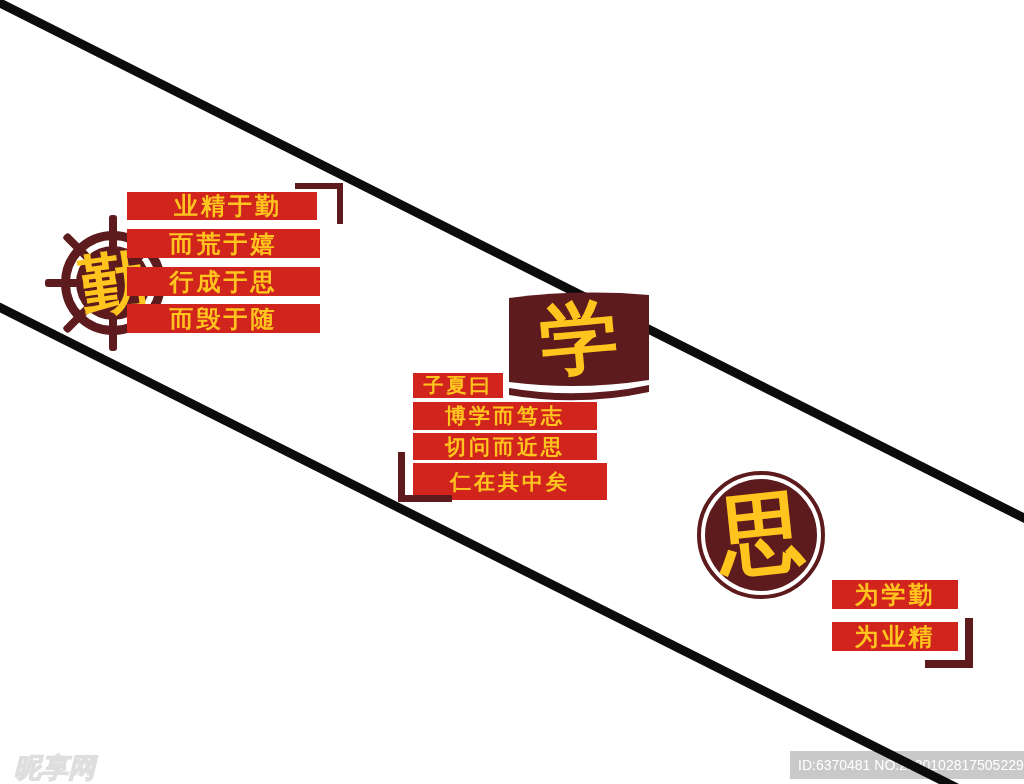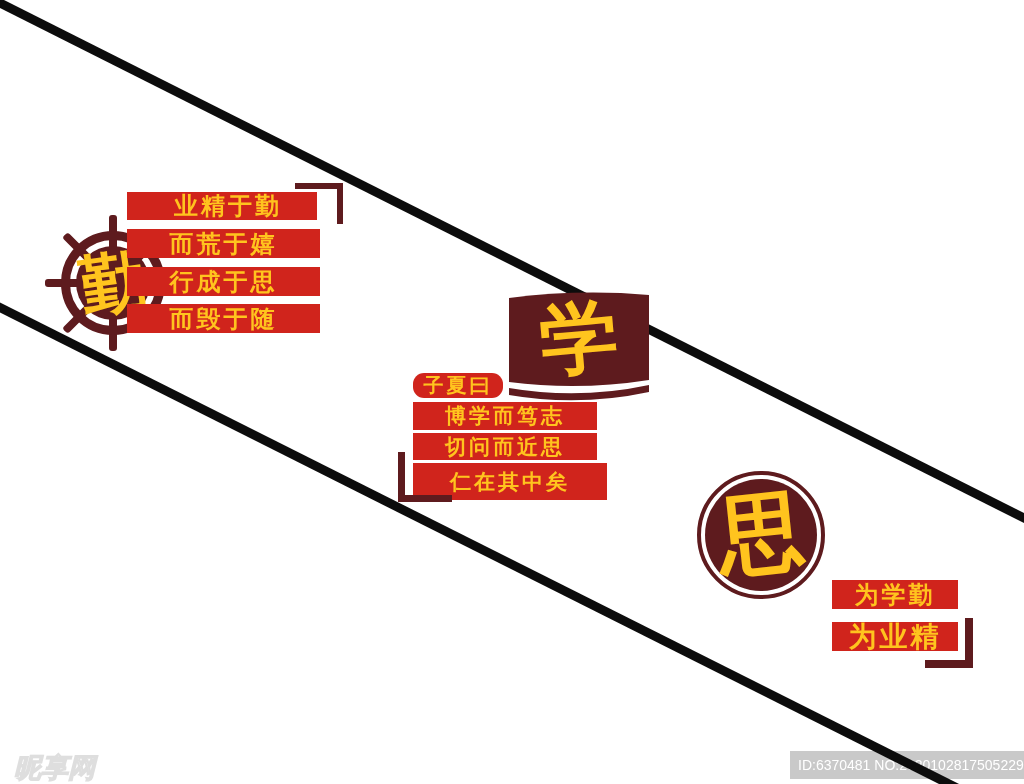--- a/index.html
+++ b/index.html
@@ -97,29 +97,29 @@
   <div class="bracket" style="left:295px; top:183px; width:48px; height:6px;"></div>
   <div class="bracket" style="left:337px; top:183px; width:6px; height:41px;"></div>
 
   <div class="book">
     <svg width="146" height="120" viewBox="0 0 146 120">
       <path d="M3,10 Q73,1 143,7 L143,92 Q73,103 3,94 Z" style="fill:var(--color-maroon,#5e1b1e)"></path>
       <path d="M3,100 Q73,112 143,97 L143,104 Q73,119 3,107 Z" style="fill:var(--color-maroon,#5e1b1e)"></path>
     </svg>
     <div class="emblem-char">学</div>
   </div>
-  <div class="banner" style="left:413px; top:373px; width:90px; height:25px; font-size:20px;border-radius:11px;">子夏曰</div>
+  <div class="banner" style="left:413px; top:373px; width:90px; height:25px; font-size:20px;">子夏曰</div>
   <div class="banner" style="left:413px; top:402px; width:184px; height:28px; font-size:21px;">博学而笃志</div>
   <div class="banner" style="left:413px; top:433px; width:184px; height:27px; font-size:21px;">切问而近思</div>
   <div class="banner" style="left:413px; top:463px; width:194px; height:37px; font-size:21px;">仁在其中矣</div>
   <div class="bracket" style="left:398px; top:452px; width:7px; height:50px;"></div>
   <div class="bracket" style="left:398px; top:495px; width:54px; height:7px;"></div>
 
   <div class="badge">
     <div class="disc"></div>
     <div class="emblem-char">思</div>
   </div>
   <div class="banner" style="left:832px; top:580px; width:126px; height:29px; font-size:24px;">为学勤</div>
-  <div class="banner" style="left:832px; top:622px; width:126px; height:29px; font-size:28px;">为业精</div>
+  <div class="banner" style="left:832px; top:622px; width:126px; height:29px; font-size:24px;">为业精</div>
   <div class="bracket" style="left:965px; top:618px; width:8px; height:50px;"></div>
   <div class="bracket" style="left:925px; top:660px; width:48px; height:8px;"></div>
 
 </div>
 
 </body></html>

